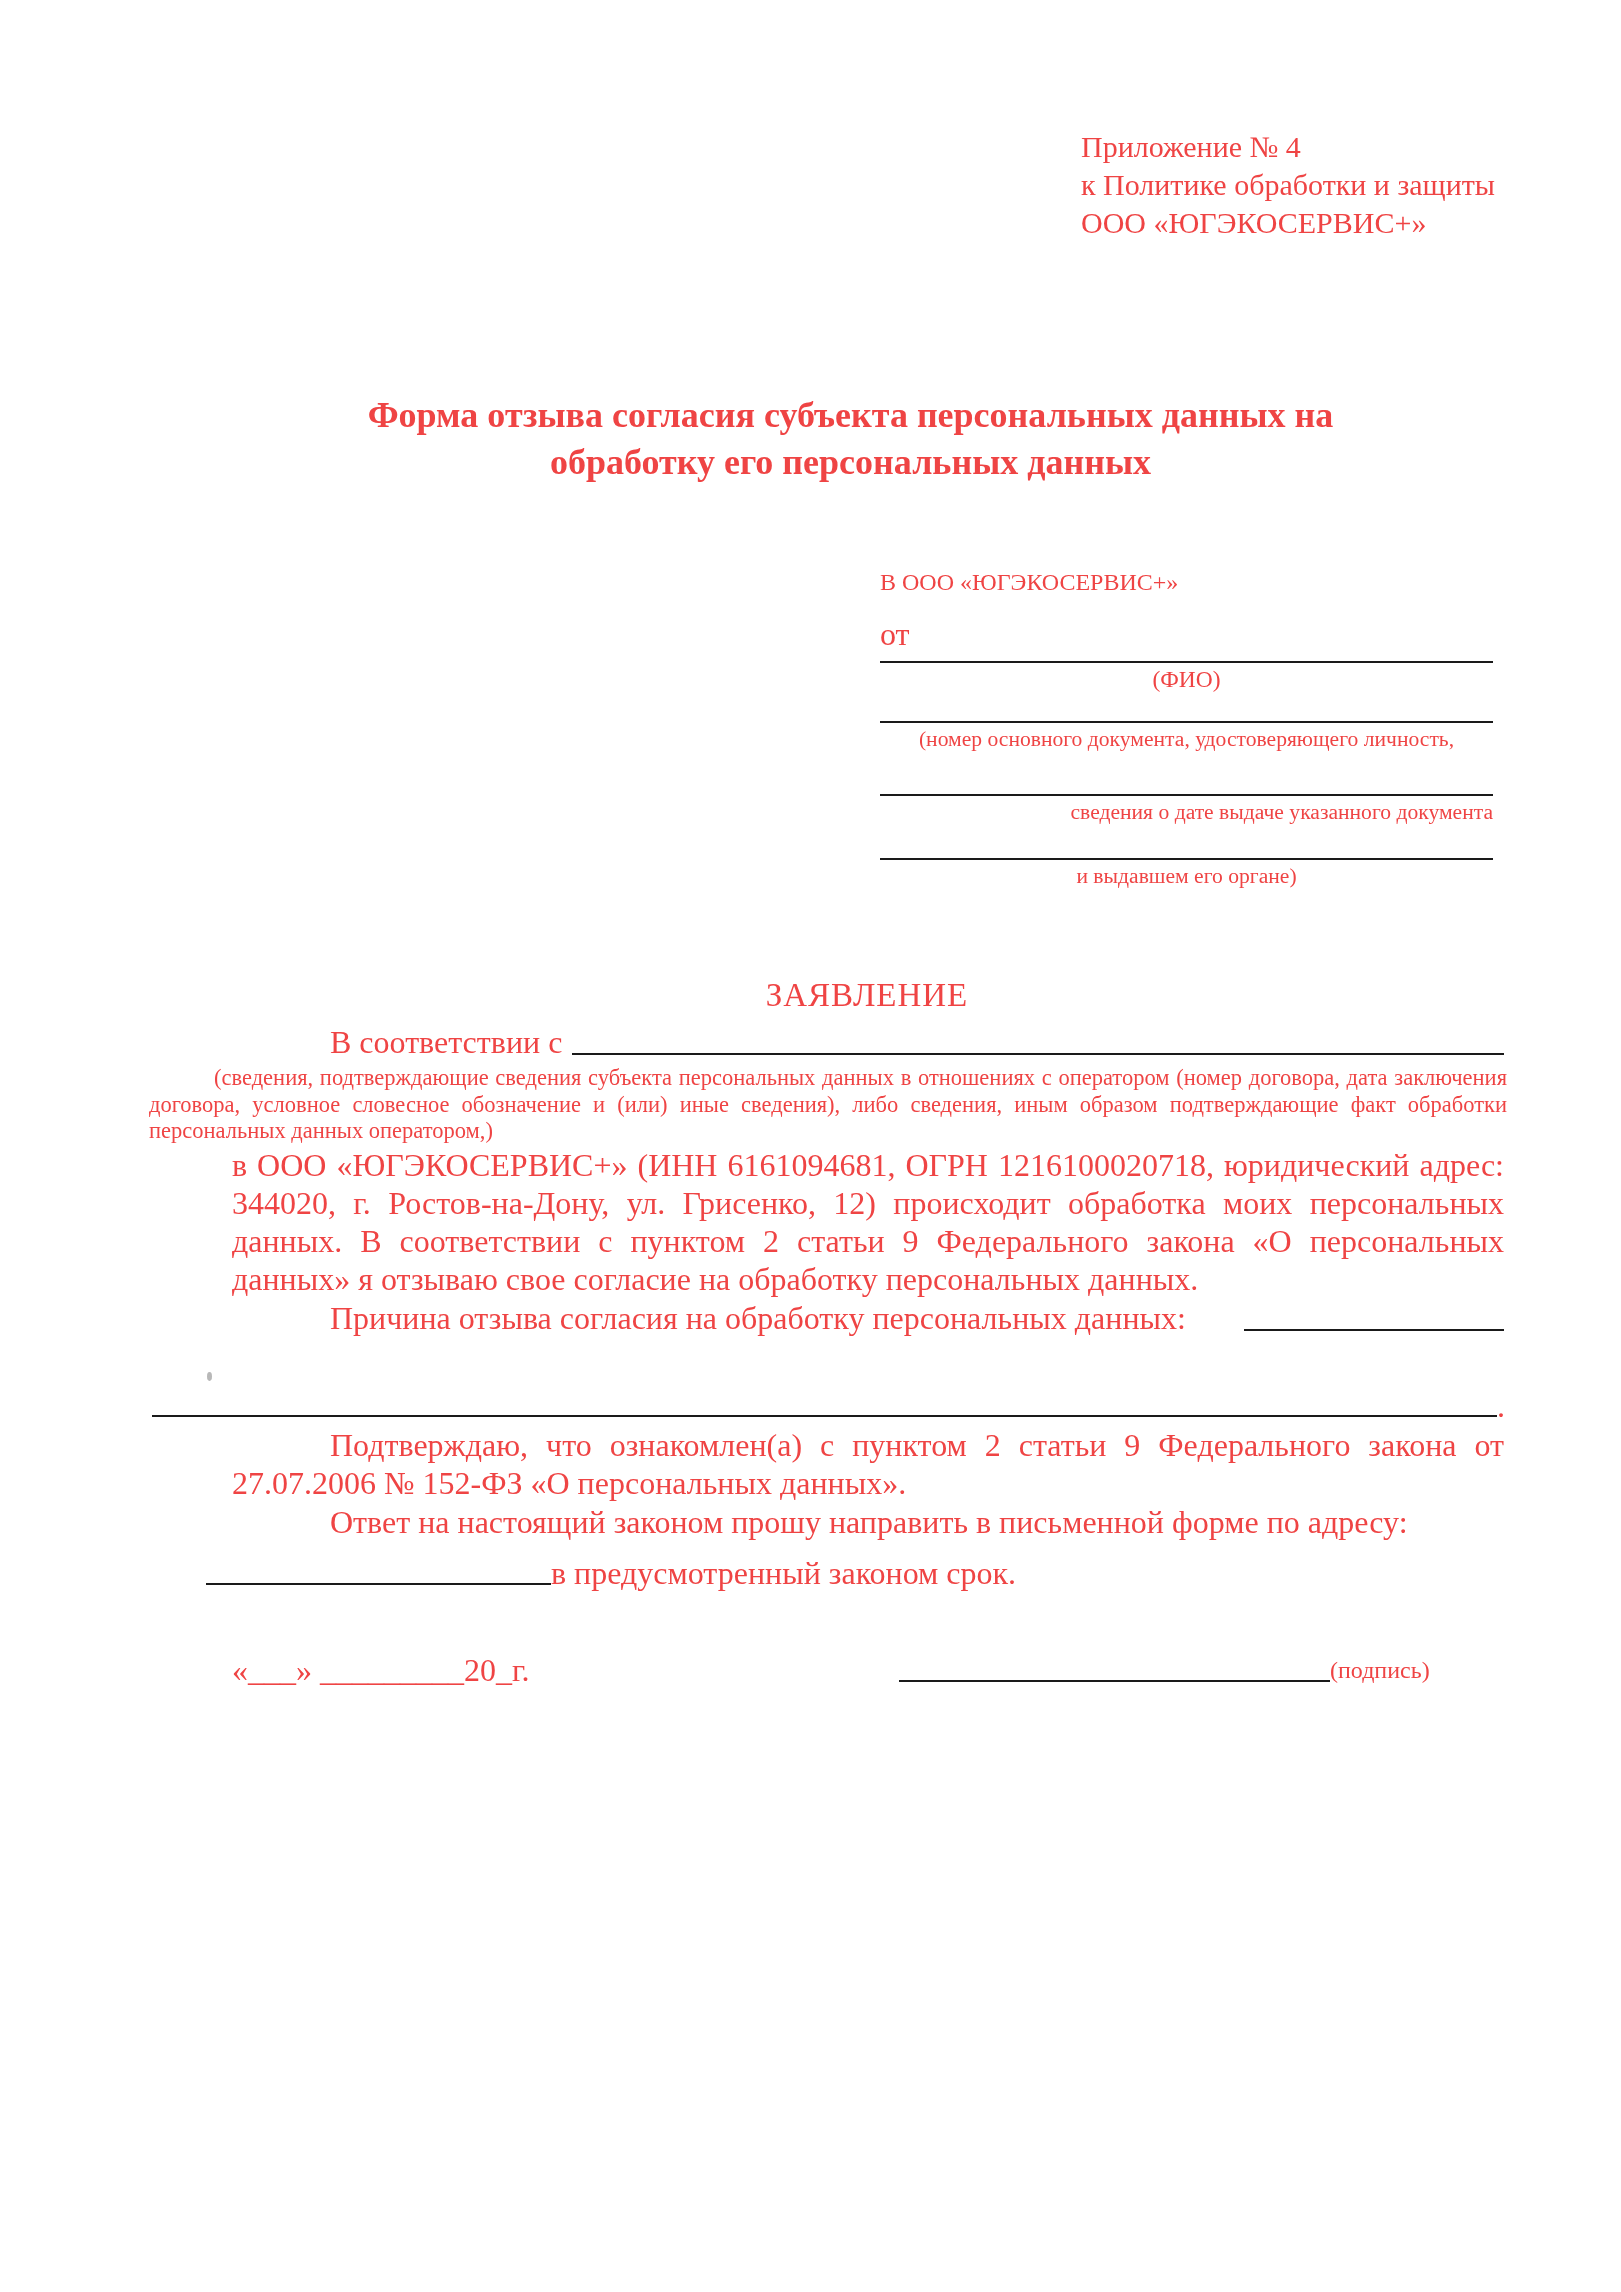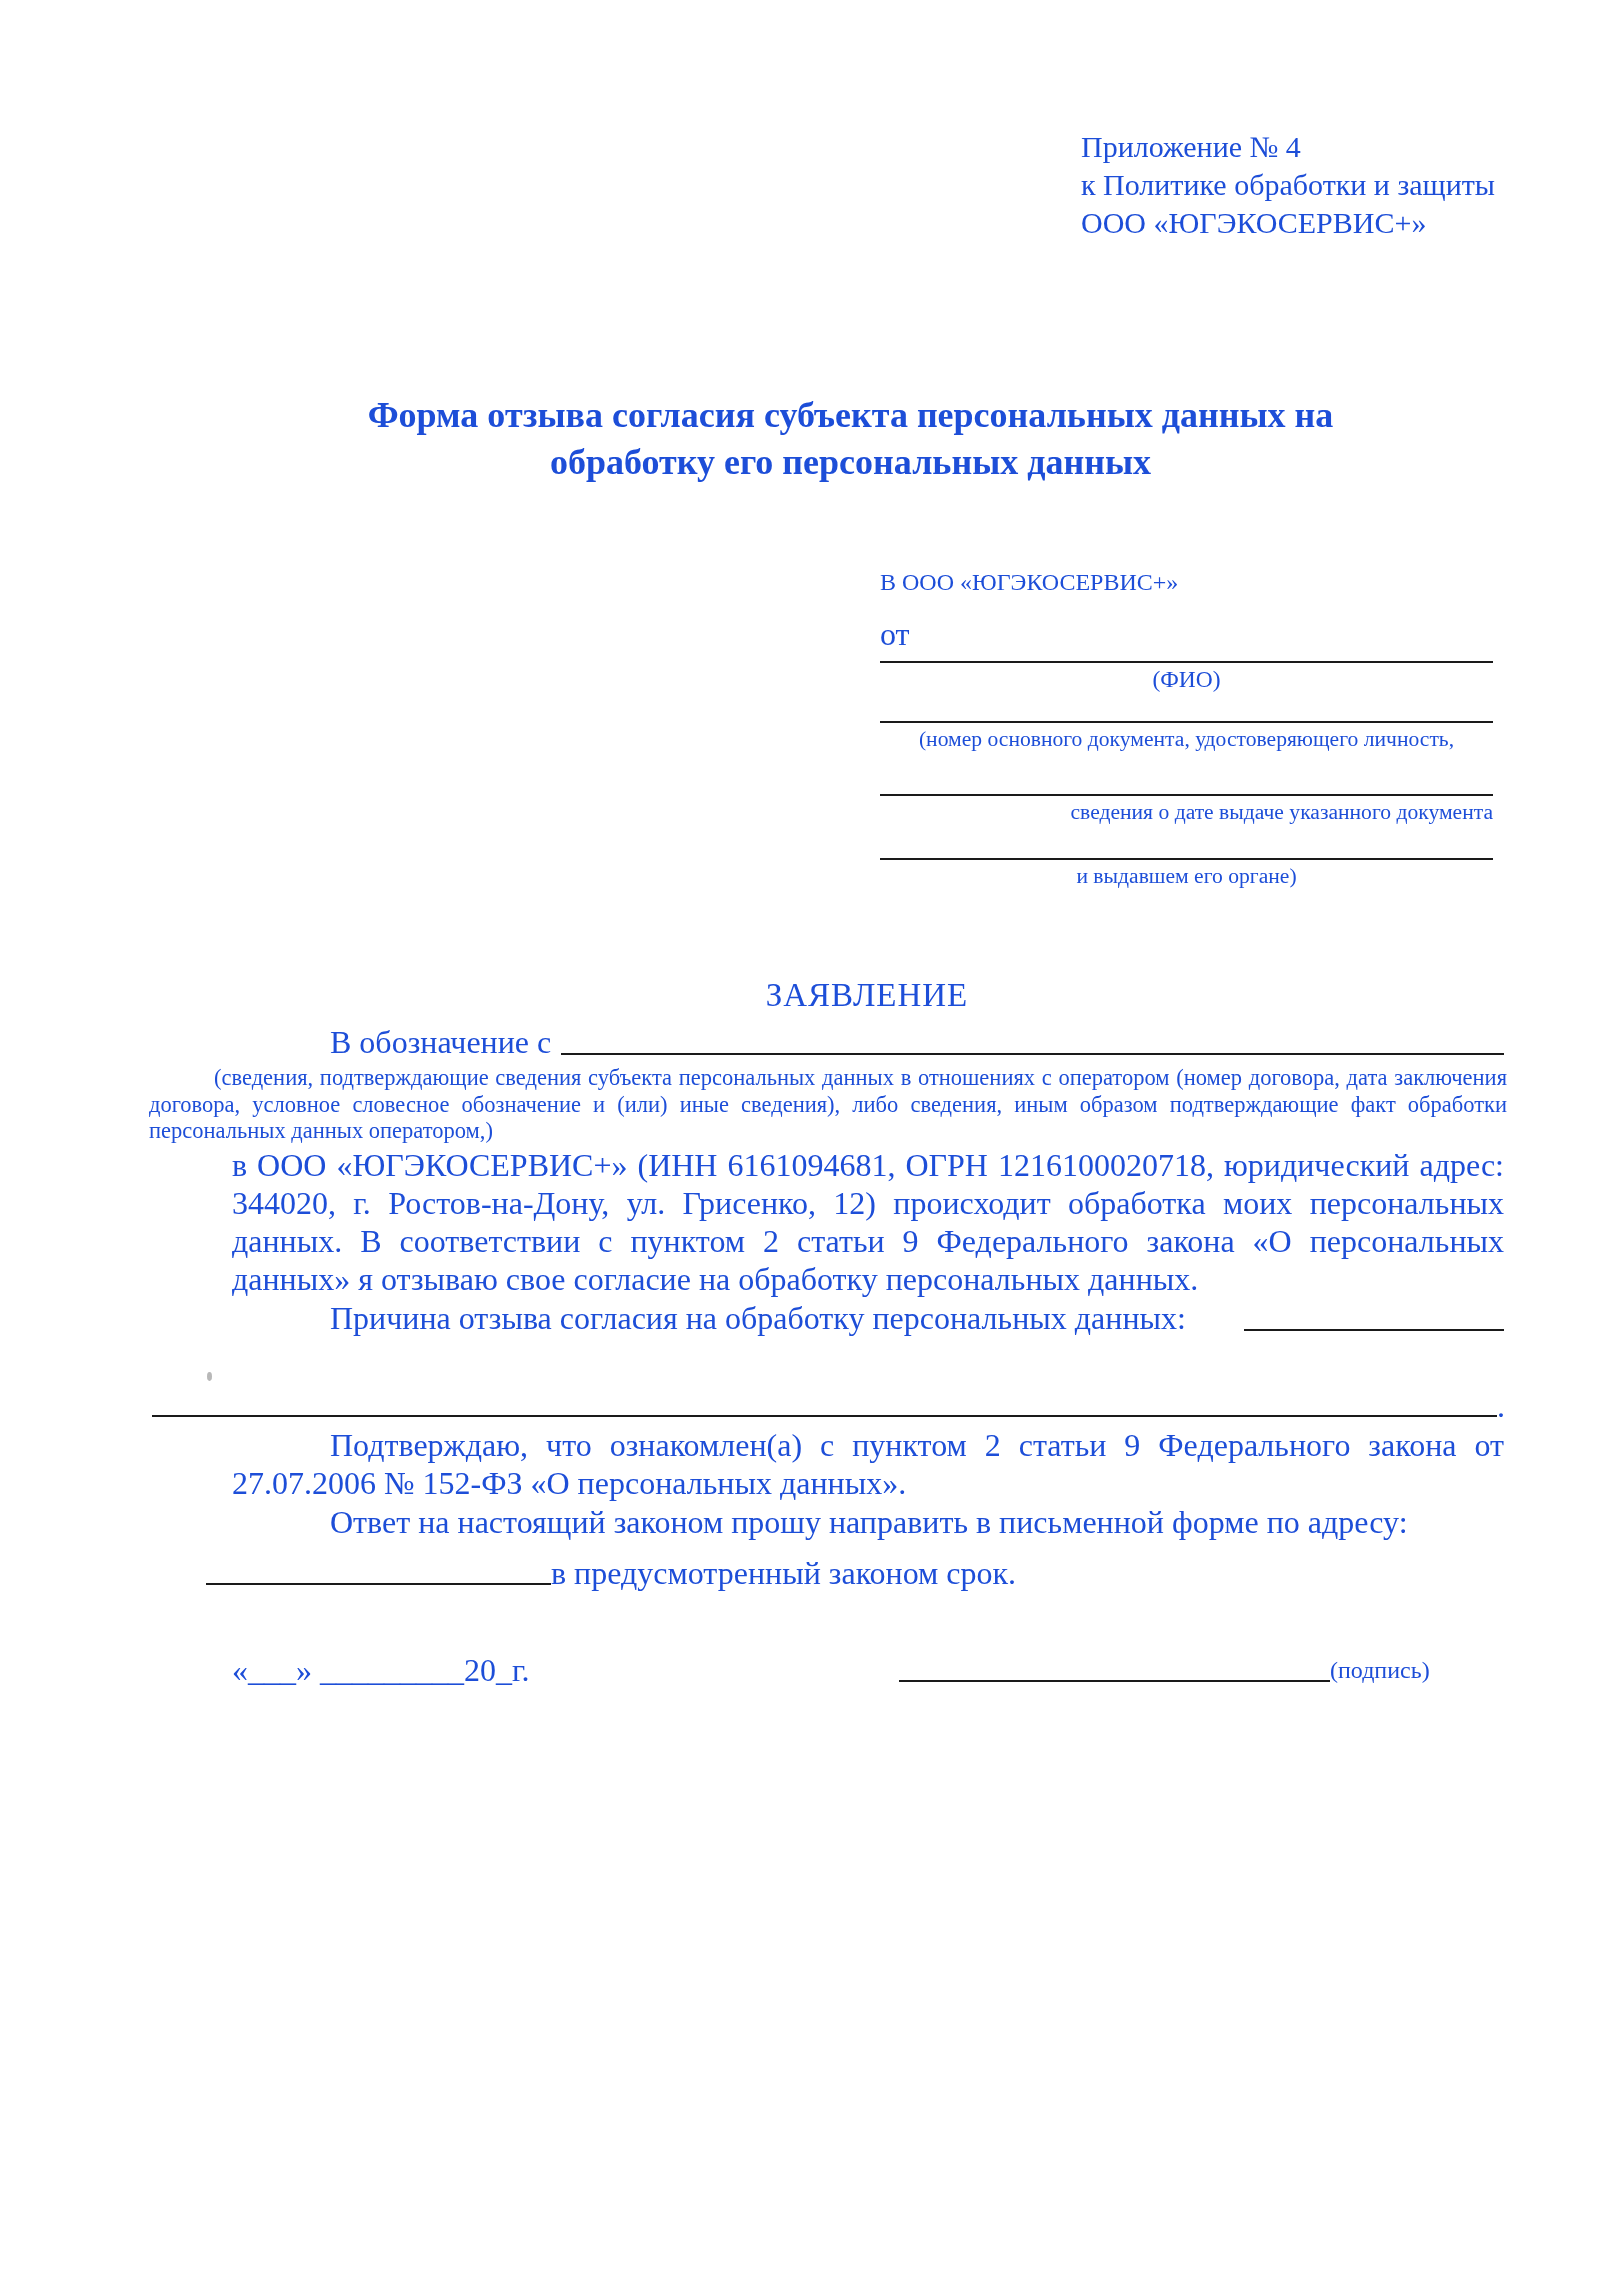--- a/index.html
+++ b/index.html
@@ -1,21 +1,21 @@
 <!DOCTYPE html>
 <html lang="ru"><head>
 <meta charset="utf-8">
 <style>
   html,body{margin:0;padding:0;background:#ffffff;}
   .page{
     position:relative;
     width:1621px;height:2293px;
     background:#ffffff;
     font-family:"Liberation Serif","DejaVu Serif",serif;
-    color:#1d4ed8;
+    color:#ef4444;
     overflow:hidden;
   }
   .abs{position:absolute;}
   
   .appendix{left:1081px;top:128px;font-size:30px;line-height:38px;}
   .appendix div{white-space:nowrap;}
   
   .doc-title{left:321px;top:392px;width:1059px;text-align:center;font-weight:bold;font-size:36px;line-height:47px;}
   
   .addr-to{left:880px;top:569px;font-size:24px;white-space:nowrap;}
@@ -76,21 +76,21 @@
 
   <div class="abs blank bl-date"></div>
   <div class="abs cap cap-date">сведения о дате выдаче указанного документа</div>
 
   <div class="abs blank bl-org"></div>
   <div class="abs cap cap-org">и выдавшем его органе)</div>
 
   <div class="abs st-heading">ЗАЯВЛЕНИЕ</div>
 
   <div class="abs intro-row">
-    <span class="txt">В обозначение с</span>
+    <span class="txt">В соответствии с</span>
     <span class="fill"></span>
   </div>
 
   <div class="abs fine-print">(сведения, подтверждающие сведения субъекта персональных данных в отношениях с оператором (номер договора, дата заключения договора, условное словесное обозначение и (или) иные сведения), либо сведения, иным образом подтверждающие факт обработки персональных данных оператором,)</div>
 
   <div class="abs body-par">в ООО «ЮГЭКОСЕРВИС+» (ИНН 6161094681, ОГРН 1216100020718, юридический адрес: 344020, г. Ростов-на-Дону, ул. Грисенко, 12) происходит обработка моих персональных данных. В соответствии с пунктом 2 статьи 9 Федерального закона «О персональных данных» я отзываю свое согласие на обработку персональных данных.</div>
 
   <div class="abs reason-row">
     <span class="txt">Причина отзыва согласия на обработку персональных данных:</span>
     <span class="fill"></span>

